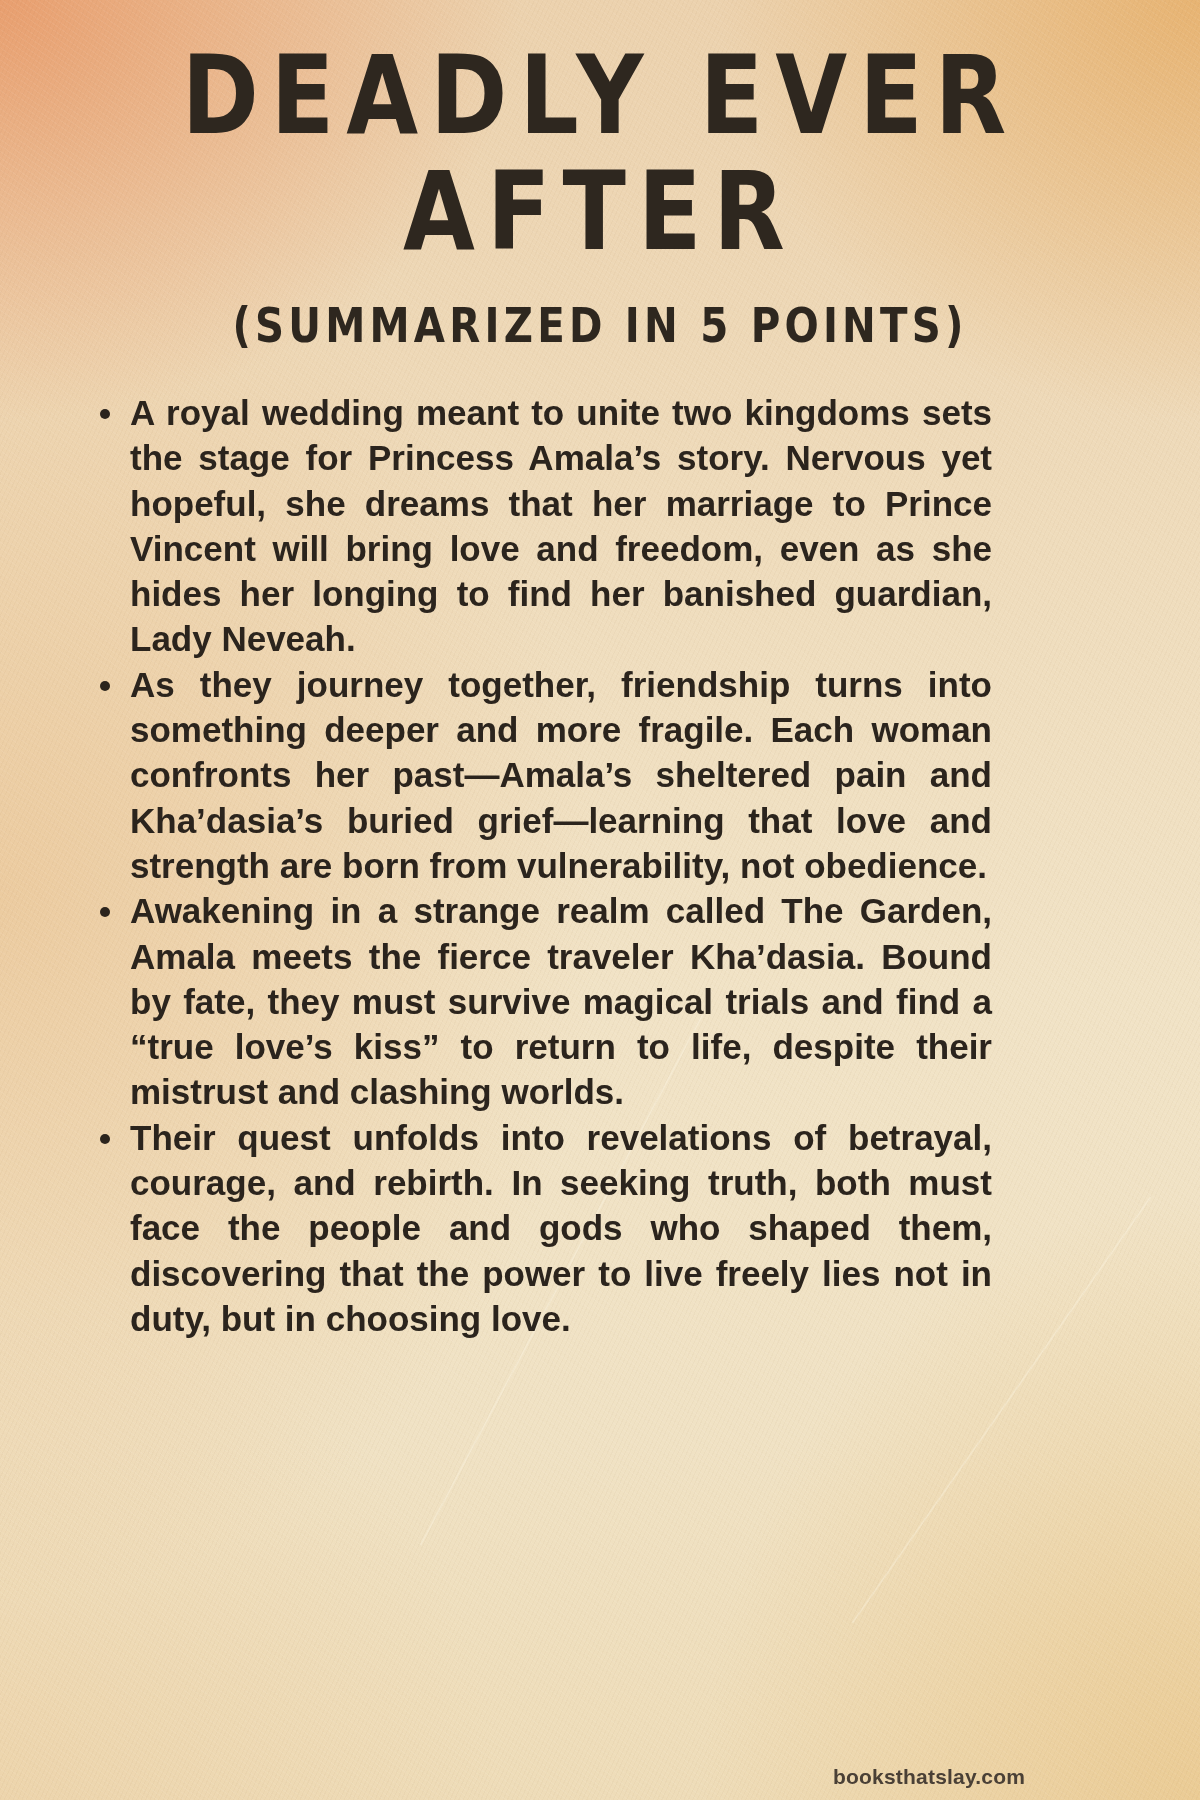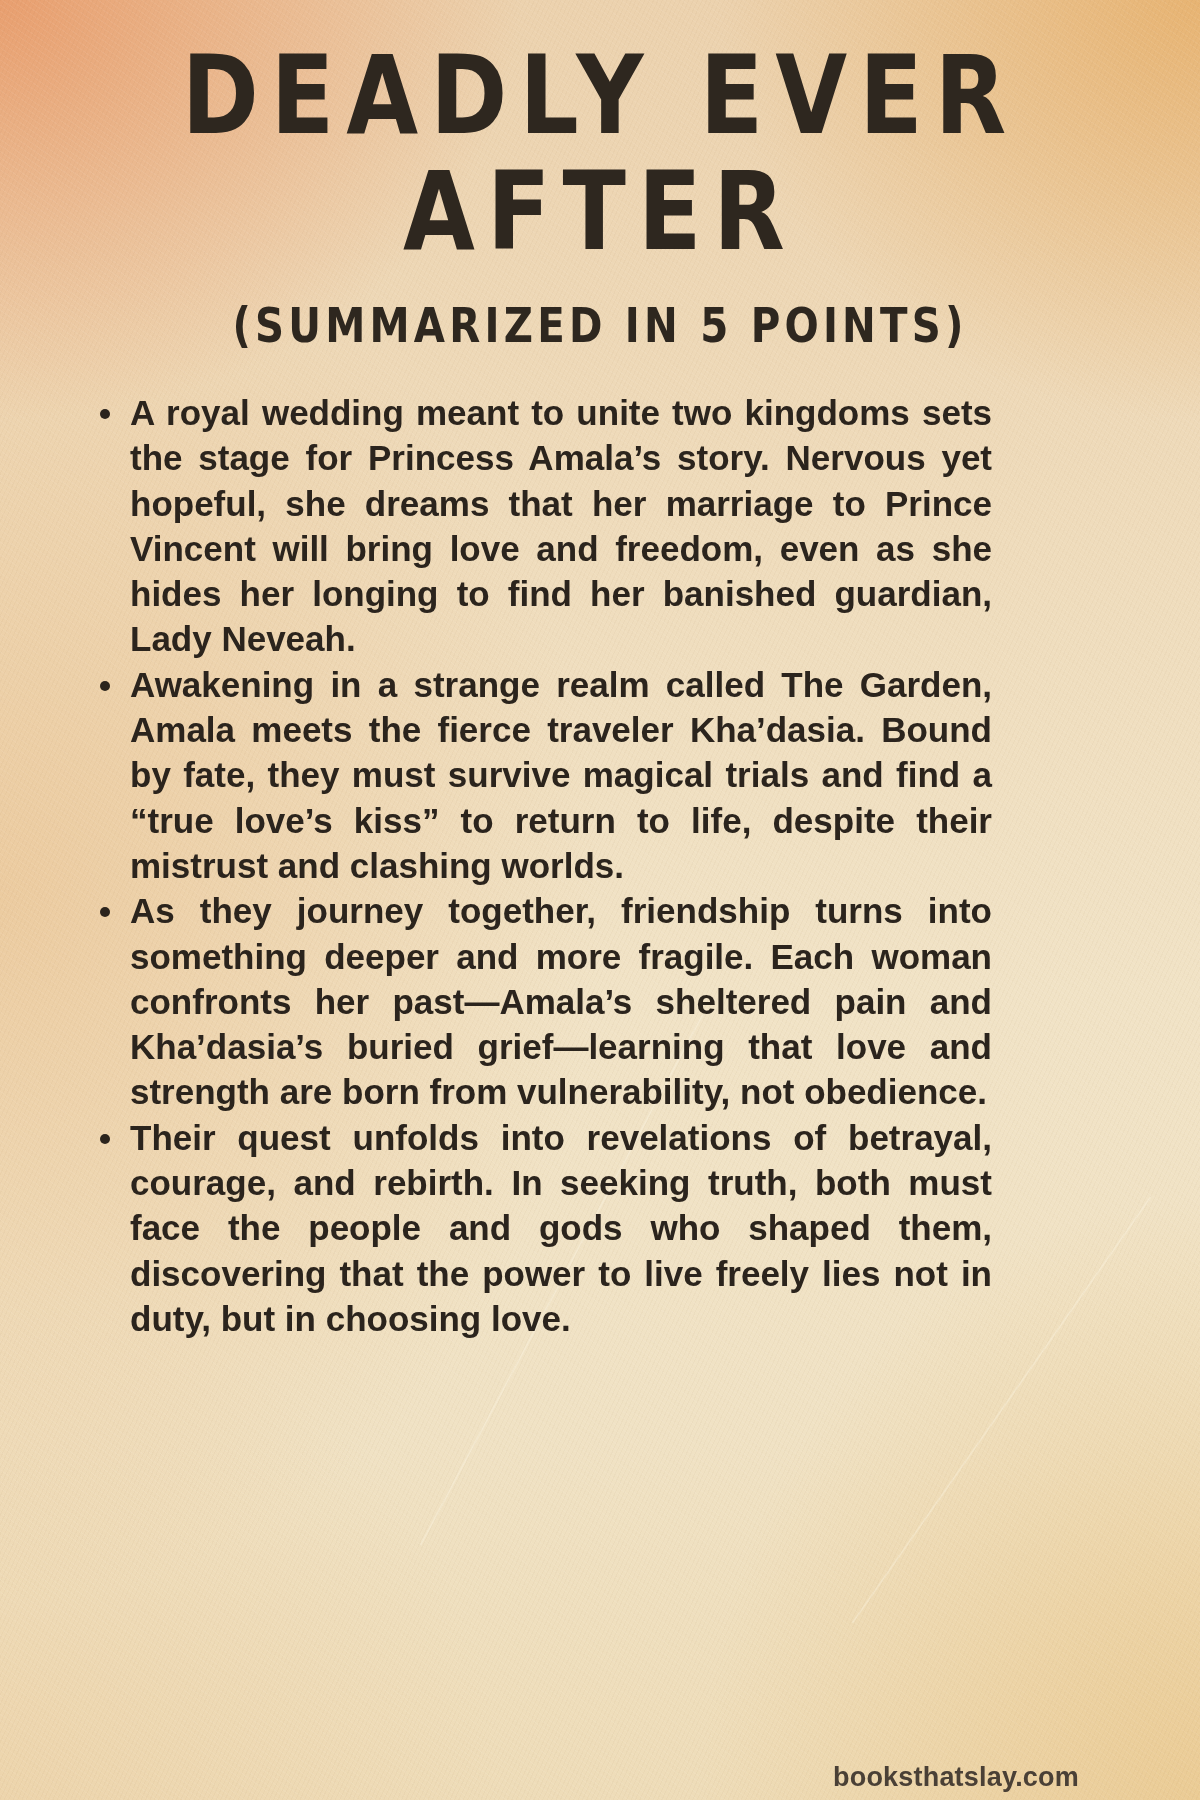--- a/index.html
+++ b/index.html
@@ -101,21 +101,21 @@
       width: 10px;
       height: 10px;
       border-radius: 50%;
       background: #2b241d;
     }
     .footer {
       position: absolute;
       top: 1760px;
       left: 833px;
       font-weight: bold;
-      font-size: 27px;
+      font-size: 21px;
       line-height: 34px;
       color: #4a4036;
       letter-spacing: 0.2px;
     }
   </style>
 </head>
 <body>
 
 <div class="texture"></div>
 <div class="crease" style="left:560px; top:980px; width:3px; height:600px; transform: rotate(28deg);"></div>
@@ -125,25 +125,25 @@
 <h1 class="title title-line2">AFTER</h1>
 <h2 class="subtitle">(SUMMARIZED IN 5 POINTS)</h2>
 
 <ul class="points">
   <li class="point">
     <span class="bullet-dot"></span>
     <span>A royal wedding meant to unite two kingdoms sets the stage for Princess Amala’s story. Nervous yet hopeful, she dreams that her marriage to Prince Vincent will bring love and freedom, even as she hides her longing to find her banished guardian, Lady Neveah.</span>
   </li>
   <li class="point">
     <span class="bullet-dot"></span>
-    <span>Awakening in a strange realm called The Garden, Amala meets the fierce traveler Kha’dasia. Bound by fate, they must survive magical trials and find a “true love’s kiss” to return to life, despite their mistrust and clashing worlds.</span>
+    <span>As they journey together, friendship turns into something deeper and more fragile. Each woman confronts her past—Amala’s sheltered pain and Kha’dasia’s buried grief—learning that love and strength are born from vulnerability, not obedience.</span>
   </li>
   <li class="point">
     <span class="bullet-dot"></span>
-    <span>As they journey together, friendship turns into something deeper and more fragile. Each woman confronts her past—Amala’s sheltered pain and Kha’dasia’s buried grief—learning that love and strength are born from vulnerability, not obedience.</span>
+    <span>Awakening in a strange realm called The Garden, Amala meets the fierce traveler Kha’dasia. Bound by fate, they must survive magical trials and find a “true love’s kiss” to return to life, despite their mistrust and clashing worlds.</span>
   </li>
   <li class="point">
     <span class="bullet-dot"></span>
     <span>Their quest unfolds into revelations of betrayal, courage, and rebirth. In seeking truth, both must face the people and gods who shaped them, discovering that the power to live freely lies not in duty, but in choosing love.</span>
   </li>
 </ul>
 
 <div class="footer">booksthatslay.com</div>
 
 </body></html>

